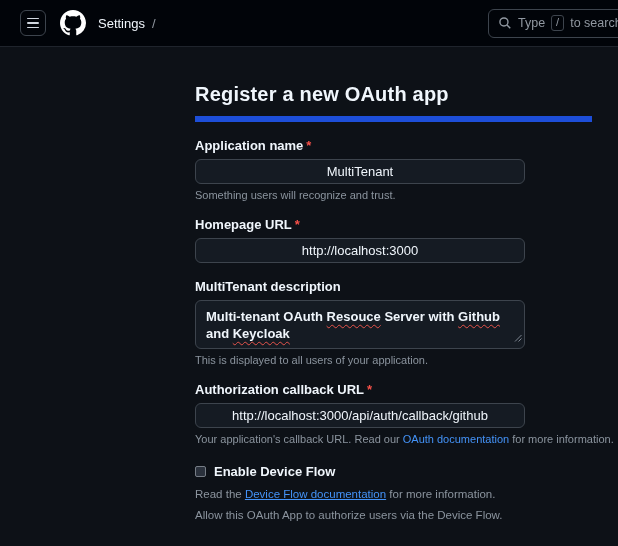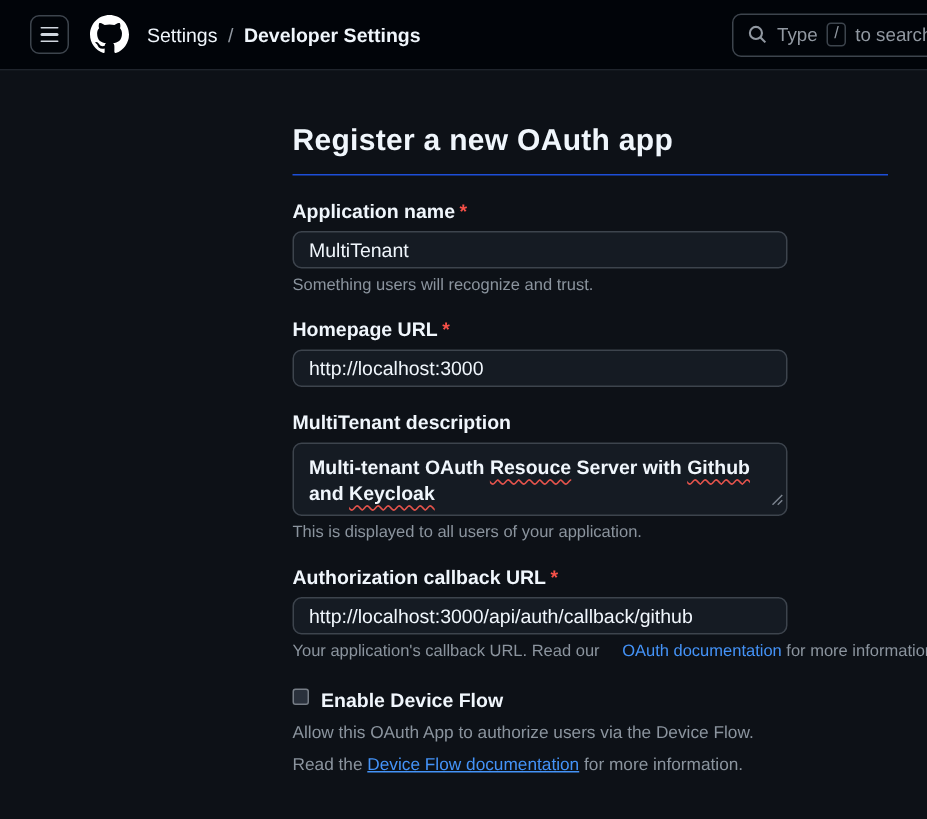--- a/index.html
+++ b/index.html
@@ -66,21 +66,21 @@
 
   
   .content { padding-left: 195px; }
   .page-title {
     margin-top: 36px;
     font-size: 20px;
     font-weight: 600;
     letter-spacing: .2px;
     color: #f0f6fc;
     padding-bottom: 10px;
-    border-bottom: 1px solid #1d4ed8;
+    border-bottom: 6px solid #1d4ed8;
     width: 397px;
   }
   .form { width: 397px; }
   .field-label {
     margin-top: 16px;
     margin-bottom: 6px;
     font-size: 13px;
     font-weight: 700;
     color: #f0f6fc;
   }
@@ -89,28 +89,29 @@
   .text-input {
     width: 330px; height: 25px;
     background: #151b23;
     border: 1px solid #3d444d;
     border-radius: 6px;
     color: #f0f6fc;
     font-family: "Liberation Sans", sans-serif;
     font-size: 13px;
     padding: 0 10px;
     outline: none;
+    text-align: center;
   }
   .helper {
     margin-top: 5px;
     font-size: 11px;
     color: #8b949e;
     white-space: nowrap;
   }
-  .helper a { color: #4493f8; text-decoration: none; margin-left: 12px; }
+  .helper a { color: #4493f8; text-decoration: none; }
 
   .textarea {
     position: relative;
     width: 330px; height: 49px;
     background: #151b23;
     border: 1px solid #3d444d;
     border-radius: 6px;
     font-size: 13px;
     line-height: 17px;
     padding: 7px 10px;
@@ -120,21 +121,21 @@
   }
   .misspelled {
     text-decoration: underline;
     text-decoration-style: wavy;
     text-decoration-color: #e5534b;
     text-decoration-thickness: 1px;
     text-underline-offset: 3px;
   }
   .resize-grip { position: absolute; right: 2px; bottom: 2px; }
 
-  .checkbox-row { margin-top: 19px; display: flex; gap: 8px; }
+  .checkbox-row { margin-top: 19px; display: flex; align-items: center; gap: 8px; }
   .checkbox {
     width: 11px; height: 11px;
     background: #2a313c;
     border: 1px solid #767d86;
     border-radius: 2px;
     cursor: pointer;
     flex: none;
   }
   .checkbox-label { font-size: 13px; font-weight: 700; color: #f0f6fc; }
   .device-helper { margin-top: 9px; font-size: 11.5px; color: #8b949e; }
@@ -150,21 +151,20 @@
     <span class="bar"></span>
   </button>
   <span class="gh-logo">
     <svg width="26" height="26" viewBox="0 0 16 16" fill="#ffffff" aria-hidden="true">
       <path d="M8 0C3.58 0 0 3.58 0 8c0 3.54 2.29 6.53 5.47 7.59.4.07.55-.17.55-.38 0-.19-.01-.82-.01-1.49-2.01.37-2.53-.49-2.69-.94-.09-.23-.48-.94-.82-1.13-.28-.15-.68-.52-.01-.53.63-.01 1.08.58 1.23.82.72 1.21 1.87.87 2.33.66.07-.52.28-.87.51-1.07-1.78-.2-3.64-.89-3.64-3.95 0-.87.31-1.59.82-2.15-.08-.2-.36-1.02.08-2.12 0 0 .67-.21 2.2.82.64-.18 1.32-.27 2-.27.68 0 1.36.09 2 .27 1.53-1.04 2.2-.82 2.2-.82.44 1.1.16 1.92.08 2.12.51.56.82 1.27.82 2.15 0 3.07-1.87 3.75-3.65 3.95.29.25.54.73.54 1.48 0 1.07-.01 1.93-.01 2.2 0 .21.15.46.55.38A8.012 8.012 0 0 0 16 8c0-4.42-3.58-8-8-8Z"></path>
     </svg>
   </span>
   <nav class="breadcrumb">
     <a href="#">Settings</a>
     <span class="sep">/</span>
-    <a href="#" class="crumb-current">Developer Settings</a>
   </nav>
   <div class="search-box">
     <svg width="14" height="14" viewBox="0 0 16 16" fill="none" stroke="#9198a1" stroke-width="1.6">
       <circle cx="6.8" cy="6.8" r="4.6"></circle>
       <line x1="10.3" y1="10.3" x2="14" y2="14"></line>
     </svg>
     <span>Type</span>
     <kbd>/</kbd>
     <span>to search</span>
   </div>
@@ -214,20 +214,20 @@
       <div class="helper">
         <span>Your application's callback URL. Read our </span><a href="#">OAuth documentation</a><span> for more information.</span>
       </div>
     </div>
 
     <div>
       <div class="checkbox-row">
         <span class="checkbox"></span>
         <span class="checkbox-label">Enable Device Flow</span>
       </div>
-      <div class="device-helper">Allow this OAuth App to authorize users via the Device Flow.</div>
       <div class="device-helper">
         <span>Read the </span><a href="#">Device Flow documentation</a><span> for more information.</span>
       </div>
+      <div class="device-helper">Allow this OAuth App to authorize users via the Device Flow.</div>
     </div>
 
   </form>
 </main>
 
 </body></html>

